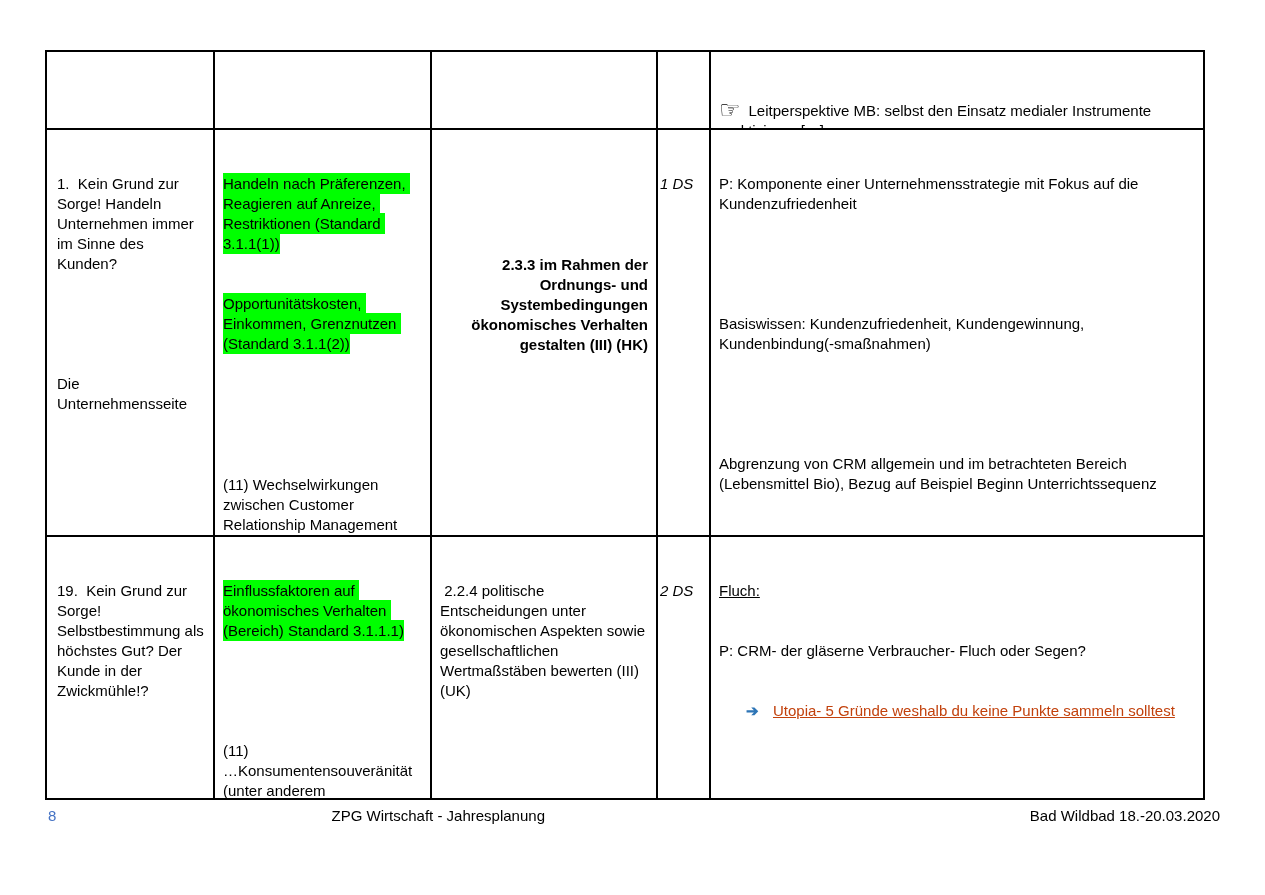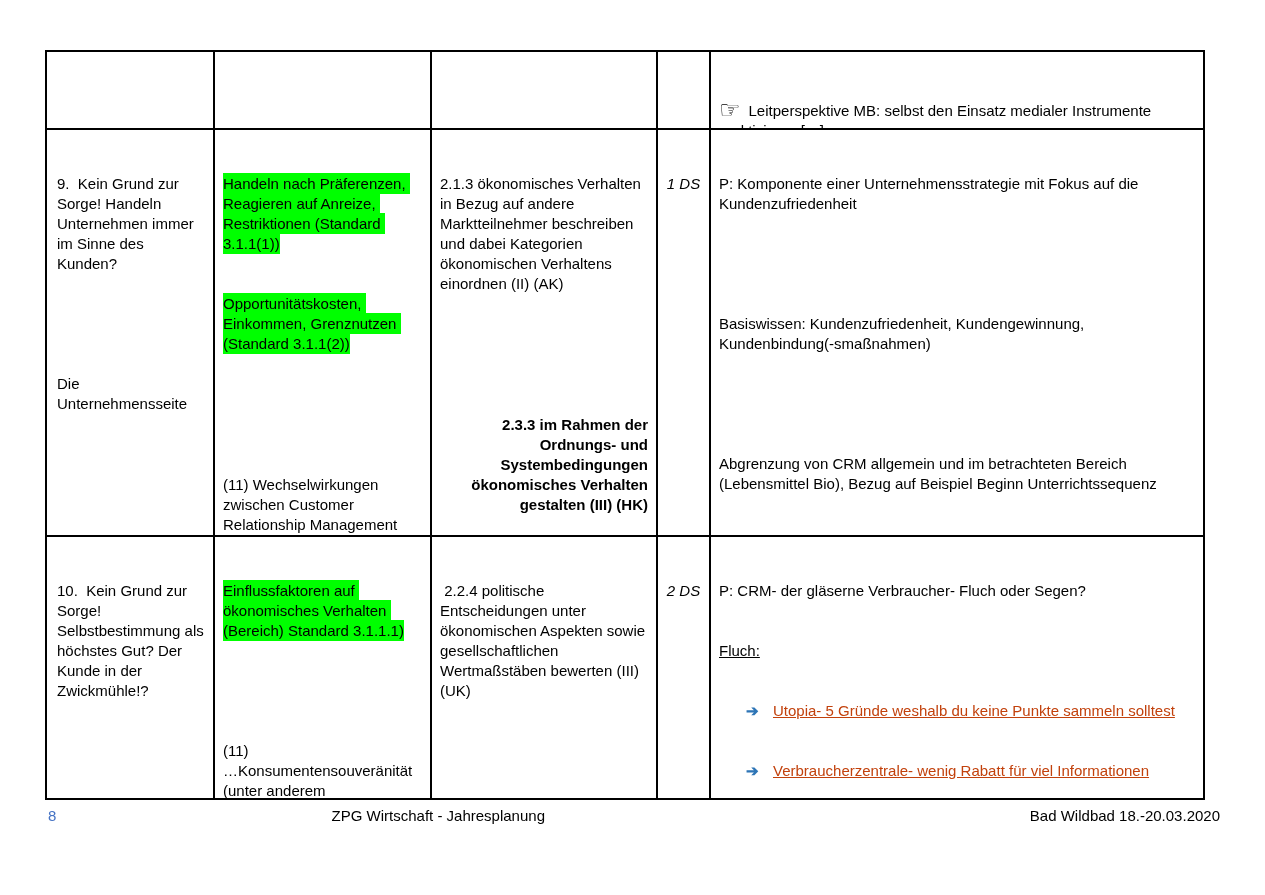--- a/index.html
+++ b/index.html
@@ -25,21 +25,21 @@
     white-space:pre-wrap;
     overflow:hidden;
   }
   .cell.collast{border-right:none;}
   .cell.rowlast{border-bottom:none;}
   .cell.c1{padding-left:10px;}
   .cell.note-cell{padding-top:8px;}
   .p{margin:0;}
   .b{font-weight:bold;text-align:right;}
   .u{text-decoration:underline;}
-  .ds{font-style:italic;text-align:center;padding-left:2px;padding-right:2px;}
+  .ds{font-style:italic;text-align:left;padding-left:2px;padding-right:2px;}
   .hl{
     background:#00ff00;
     padding:2px 0;
     -webkit-box-decoration-break:clone;box-decoration-break:clone;text-align:right;
   }
   .link{color:#c2410c;text-decoration:underline;cursor:pointer;}
   .hand{font-size:24px;line-height:20px;vertical-align:-2px;margin-right:8px;display:inline-block;}
   .li{padding-left:27px;}
   .li .arrow{display:inline-block;width:27px;color:#2e75b6;font-weight:bold;text-decoration:none;}
   .sp{height:20px;}
@@ -59,32 +59,31 @@
   <div class="cell c1"></div>
   <div class="cell"></div>
   <div class="cell"></div>
   <div class="cell"></div>
   <div class="cell collast note-cell">
     <div class="p"><span class="hand">☞</span><span>Leitperspektive MB: selbst den Einsatz medialer Instrumente
 praktizieren […]</span></div>
   </div>
 
   <div class="cell c1">
-    <div class="p">9.  Kein Grund zur Sorge! Handeln Unternehmen immer im Sinne des Kunden?</div>
+    <div class="p">1.  Kein Grund zur Sorge! Handeln Unternehmen immer im Sinne des Kunden?</div>
     <div class="sp"></div>
     <div class="p">Die Unternehmensseite</div>
   </div>
   <div class="cell">
     <div class="p"><span class="hl">Handeln nach Präferenzen, Reagieren auf Anreize, Restriktionen (Standard 3.1.1(1))</span></div>
     <div class="p"><span class="hl">Opportunitätskosten, Einkommen, Grenznutzen (Standard 3.1.1(2))</span></div>
     <div class="sp40"></div>
     <div class="p">(11) Wechselwirkungen zwischen Customer Relationship Management […] erläutern</div>
   </div>
   <div class="cell">
-    <div class="p">2.1.3 ökonomisches Verhalten in Bezug auf andere Marktteilnehmer beschreiben und dabei Kategorien ökonomischen Verhaltens einordnen (II) (AK)</div>
     <div class="sp40"></div>
     <div class="p b">2.3.3 im Rahmen der Ordnungs- und Systembedingungen ökonomisches Verhalten gestalten (III) (HK)</div>
     
     
   </div>
   <div class="cell ds">
     <div class="p">1 DS</div>
   </div>
   <div class="cell collast">
     <div class="p">P: Komponente einer Unternehmensstrategie mit Fokus auf die Kundenzufriedenheit</div>
@@ -95,43 +94,42 @@
     <div class="sp"></div>
     
     
     
     
     
     
   </div>
 
   <div class="cell c1 rowlast">
-    <div class="p">10.  Kein Grund zur Sorge! Selbstbestimmung als höchstes Gut? Der Kunde in der Zwickmühle!?</div>
+    <div class="p">19.  Kein Grund zur Sorge! Selbstbestimmung als höchstes Gut? Der Kunde in der Zwickmühle!?</div>
     <div class="sp"></div>
     
   </div>
   <div class="cell rowlast">
     <div class="p"><span class="hl">Einflussfaktoren auf ökonomisches Verhalten (Bereich) Standard 3.1.1.1)</span></div>
     <div class="sp"></div>
     <div class="p">(11)
 …Konsumentensouveränität (unter anderem informationelle Selbstbestimmung) erläutern</div>
   </div>
   <div class="cell rowlast">
     <div class="p"> 2.2.4 politische Entscheidungen unter ökonomischen Aspekten sowie gesellschaftlichen Wertmaßstäben bewerten (III) (UK)</div>
     <div class="sp67"></div>
     
   </div>
   <div class="cell ds rowlast">
     <div class="p">2 DS</div>
   </div>
   <div class="cell collast rowlast">
+    <div class="p"><span class="u">Fluch:</span></div>
     <div class="p">P: CRM- der gläserne Verbraucher- Fluch oder Segen?</div>
-    <div class="p"><span class="u">Fluch:</span></div>
     <div class="p li"><span class="arrow">➔</span><a class="link">Utopia- 5 Gründe weshalb du keine Punkte sammeln solltest</a></div>
-    <div class="p li"><span class="arrow">➔</span><a class="link">Verbraucherzentrale- wenig Rabatt für viel Informationen</a></div>
     
     
     
     
     
     
   </div>
 
 </div>
 

